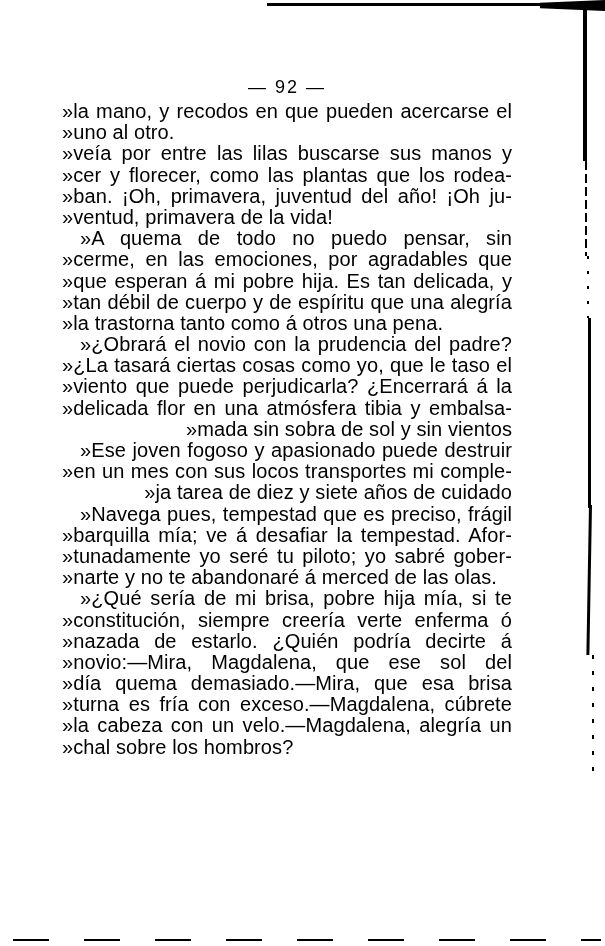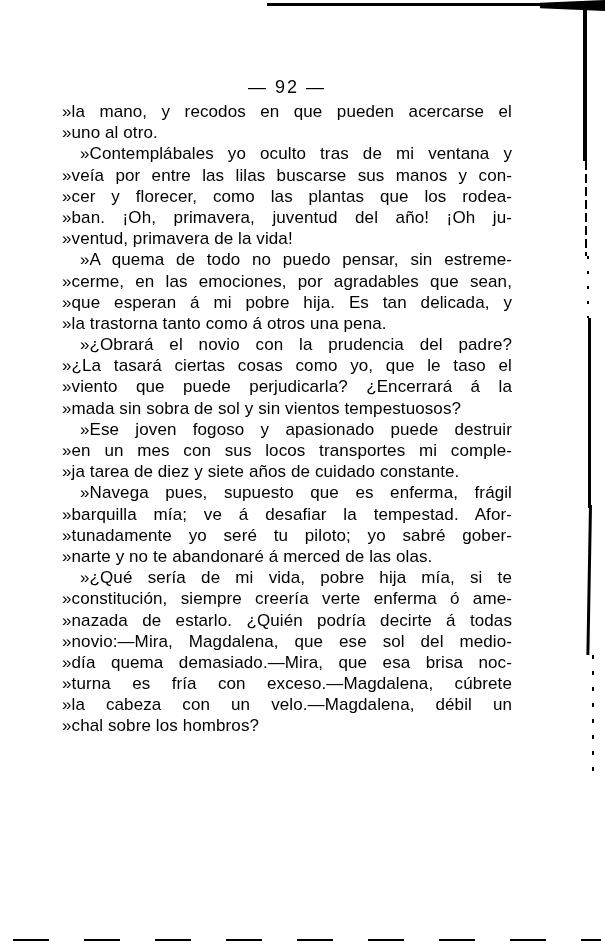--- a/index.html
+++ b/index.html
@@ -24,35 +24,35 @@
     text-align: center;
     font-size: 18px;
     letter-spacing: 2px;
     color: #000;
   }
   #text-block {
     position: absolute;
     left: 62px;
     top: 101px;
     width: 450px;
-    font-size: 17px;
+    font-size: 20px;
     line-height: 21.2px;
     letter-spacing: 0.1px;
     color: #000;
   }
   .para { margin: 0; padding: 0; }
   .line {
     text-align: justify;
     text-align-last: justify;
     white-space: normal;
     height: 21.2px;
     overflow: hidden;
   }
   .line.last {
-    text-align: center;
+    text-align: right;
     text-align-last: left;
   }
   .line.indent { padding-left: 18px; }
   
   .artifact { position: absolute; background: #000; }
   #art-top-thin   { left: 267px; top: 3px;  width: 276px; height: 3px; }
   #art-top-block  { left: 540px; top: 0;    width: 65px;  height: 11px;
                     clip-path: polygon(0 25%, 100% 0, 100% 100%, 0 75%); }
   #art-vline-1    { left: 583px; top: 9px;  width: 4px;  height: 152px; }
   #art-vline-2    { left: 585px; top: 161px; width: 2px; height: 95px; background:
@@ -72,59 +72,60 @@
 
 <div id="scan">
   <div id="page-number">— 92 —</div>
 
   <div id="text-block">
       <div class="para">
         <div class="line">»la mano, y recodos en que pueden acercarse el</div>
         <div class="line last">»uno al otro.</div>
       </div>
       <div class="para">
-        <div class="line indent">»Contemplábales yo oculto tras de mi ventana y</div>
         <div class="line">»veía por entre las lilas buscarse sus manos y con-</div>
         <div class="line">»cer y florecer, como las plantas que los rodea-</div>
         <div class="line">»ban. ¡Oh, primavera, juventud del año! ¡Oh ju-</div>
         <div class="line last">»ventud, primavera de la vida!</div>
       </div>
       <div class="para">
         <div class="line indent">»A quema de todo no puedo pensar, sin estreme-</div>
         <div class="line">»cerme, en las emociones, por agradables que sean,</div>
         <div class="line">»que esperan á mi pobre hija. Es tan delicada, y</div>
+        <div class="line">»tan débil de cuerpo y de espíritu que una alegría</div>
         <div class="line last">»la trastorna tanto como á otros una pena.</div>
       </div>
       <div class="para">
         <div class="line indent">»¿Obrará el novio con la prudencia del padre?</div>
         <div class="line">»¿La tasará ciertas cosas como yo, que le taso el</div>
         <div class="line">»viento que puede perjudicarla? ¿Encerrará á la</div>
+        <div class="line">»delicada flor en una atmósfera tibia y embalsa-</div>
         <div class="line last">»mada sin sobra de sol y sin vientos tempestuosos?</div>
       </div>
       <div class="para">
         <div class="line indent">»Ese joven fogoso y apasionado puede destruir</div>
         <div class="line">»en un mes con sus locos transportes mi comple-</div>
         <div class="line last">»ja tarea de diez y siete años de cuidado constante.</div>
       </div>
       <div class="para">
-        <div class="line indent">»Navega pues, supuesto que es enferma, frágil</div>
+        <div class="line indent">»Navega pues, tempestad que es preciso, frágil</div>
         <div class="line">»barquilla mía; ve á desafiar la tempestad. Afor-</div>
         <div class="line">»tunadamente yo seré tu piloto; yo sabré gober-</div>
         <div class="line last">»narte y no te abandonaré á merced de las olas.</div>
       </div>
       <div class="para">
-        <div class="line indent">»¿Qué sería de mi vida, pobre hija mía, si te</div>
+        <div class="line indent">»¿Qué sería de mi brisa, pobre hija mía, si te</div>
       </div>
       <div class="para">
         <div class="line">»constitución, siempre creería verte enferma ó ame-</div>
         <div class="line">»nazada de estarlo. ¿Quién podría decirte á todas</div>
         <div class="line">»novio:—Mira, Magdalena, que ese sol del medio-</div>
         <div class="line">»día quema demasiado.—Mira, que esa brisa noc-</div>
         <div class="line">»turna es fría con exceso.—Magdalena, cúbrete</div>
-        <div class="line">»la cabeza con un velo.—Magdalena, débil un</div>
+        <div class="line">»la cabeza con un velo.—Magdalena, alegría un</div>
         <div class="line last">»chal sobre los hombros?</div>
       </div>
     </div>
 
   <div class="artifact" id="art-top-thin"></div>
   <div class="artifact" id="art-top-block"></div>
   <div class="artifact" id="art-vline-1"></div>
   <div class="artifact" id="art-vline-2"></div>
   <div class="artifact" id="art-vline-3"></div>
   <div class="artifact" id="art-vline-4"></div>

